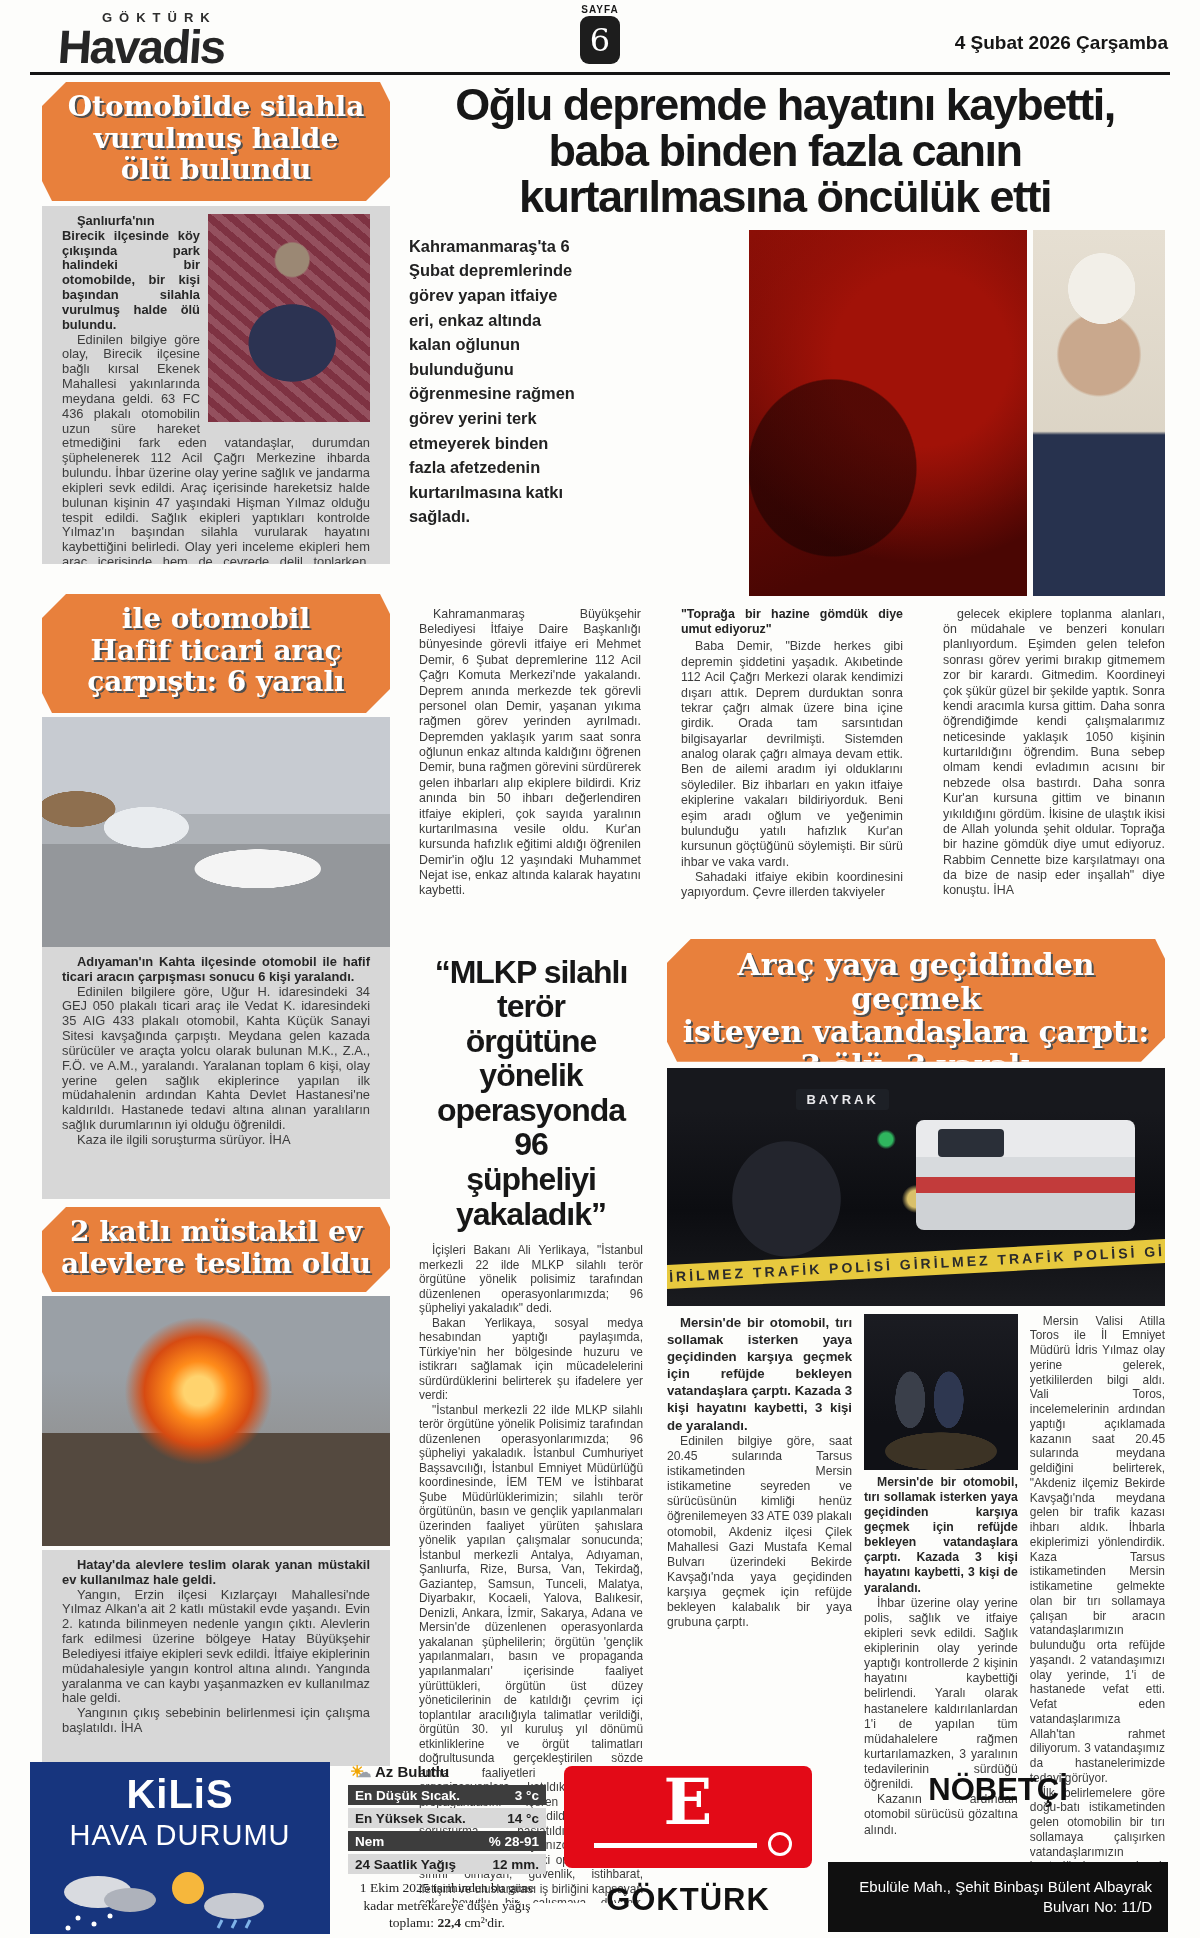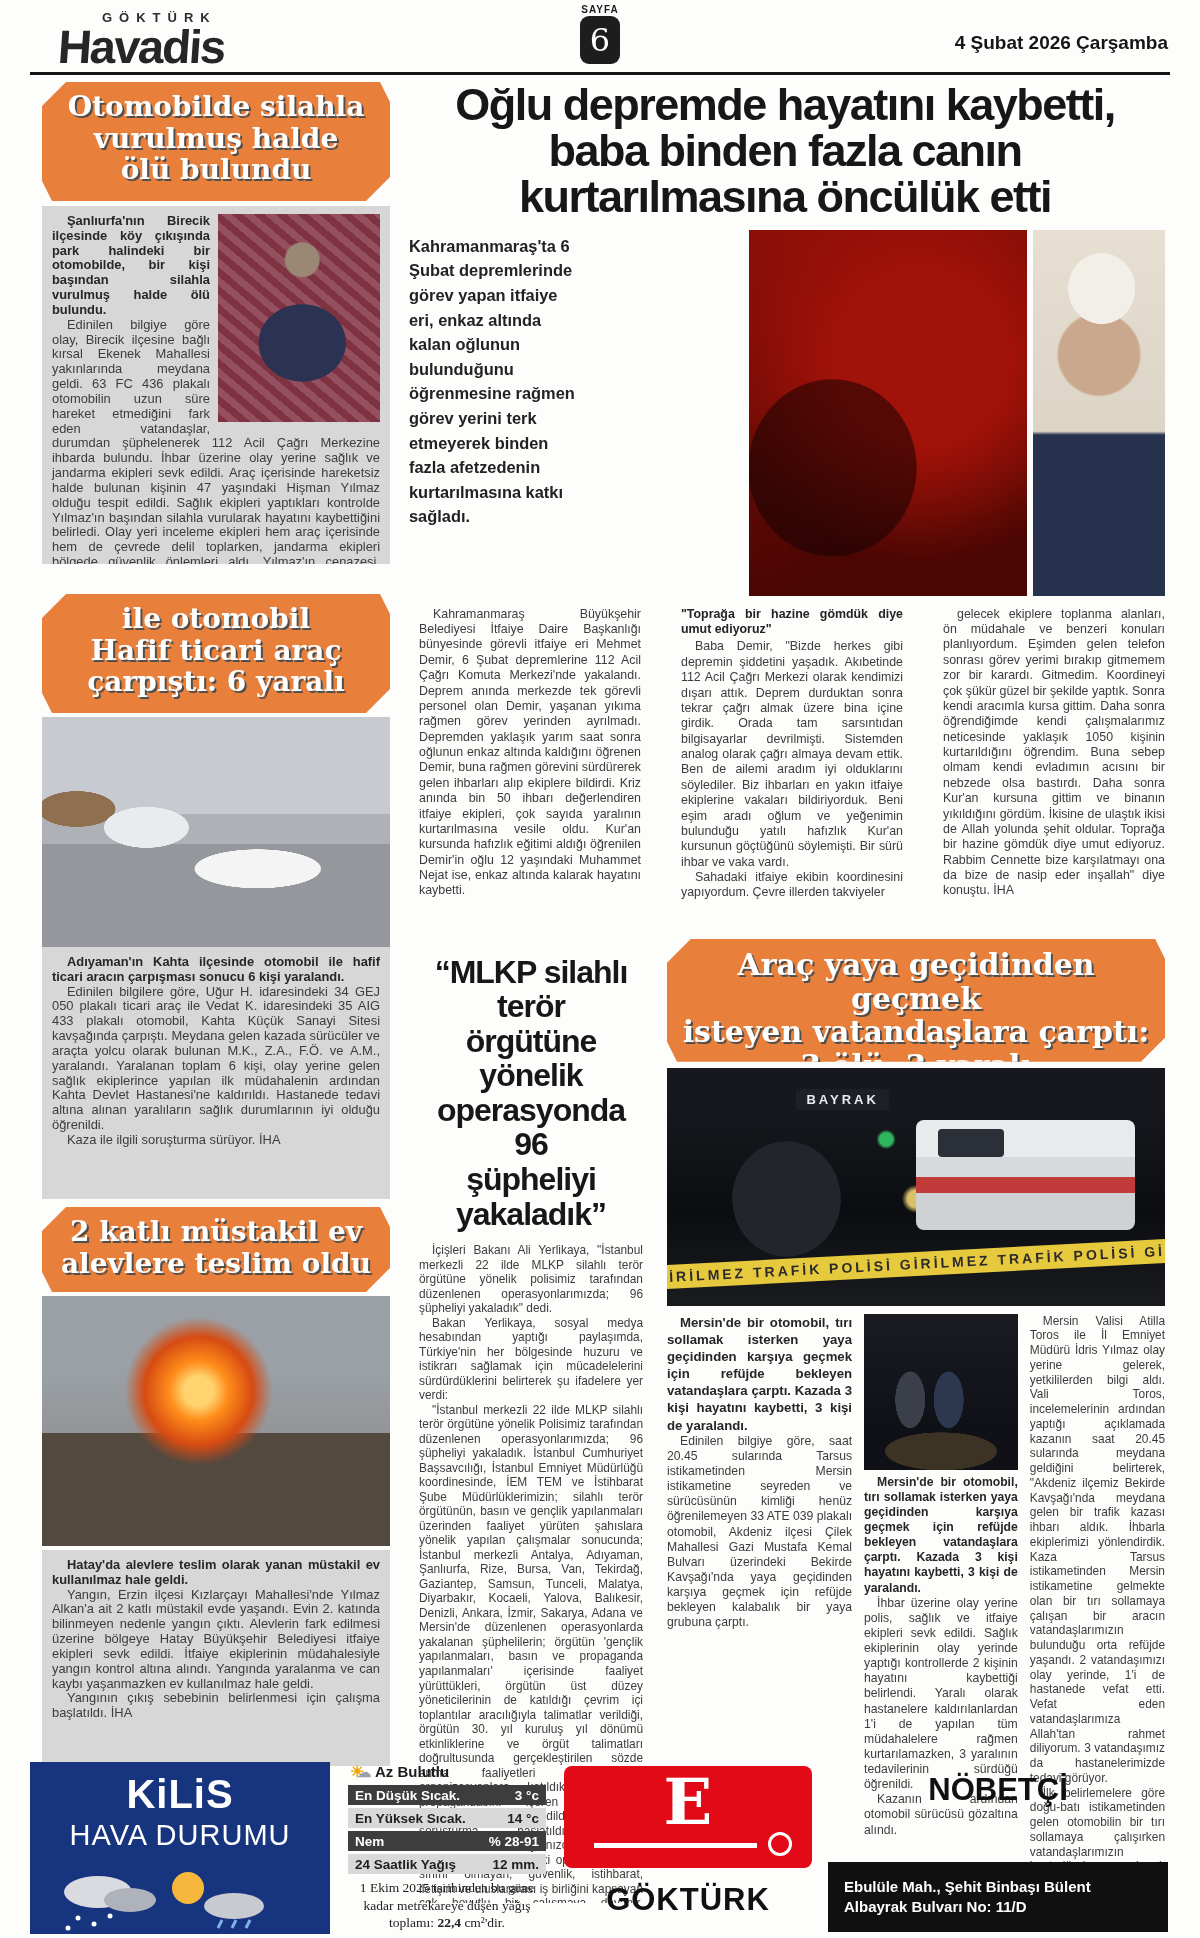--- a/index.html
+++ b/index.html
@@ -13,21 +13,21 @@
   .sayfa-label{display:block;font-size:10px;font-weight:bold;color:#1a1a1a;letter-spacing:1px;}
   .sayfa-num{display:inline-block;margin-top:1px;background:#1d1d1d;color:#fff;border-radius:9px;width:40px;height:48px;line-height:48px;font-size:32px;font-family:"DejaVu Serif",serif;}
   .date{position:absolute;right:2px;top:28px;font-size:19px;font-weight:bold;color:#161616;}
   .head-rule{position:absolute;left:30px;right:30px;top:72px;height:3px;background:#141414;}
   
   .ohead{background:#e8803c;color:#fff;font-family:"DejaVu Serif",serif;font-weight:bold;text-align:center;
     padding:9px 4px;text-shadow:2px 2px 0 #4e4e4e;
     clip-path:polygon(24px 0,calc(100% - 10px) 0,100% 20px,100% calc(100% - 24px),calc(100% - 24px) 100%,10px 100%,0 calc(100% - 20px),0 24px);}
   .ohead .l{display:block;line-height:1.13;}
   
-  .grey{background:#d7d7d7;padding:8px 10px;overflow:hidden;}
+  .grey{background:#d7d7d7;padding:8px 20px;overflow:hidden;}
   .btxt{font-size:12.9px;line-height:1.15;text-align:justify;color:#3c3c3c;}
   .btxt p{margin:0;text-indent:15px;}
   .blead{font-weight:bold;color:#272727;}
   .ph{position:relative;overflow:hidden;}
   
   .leftcol{position:absolute;left:42px;top:82px;width:348px;}
   .a1-head{font-size:28px;height:101px;}
   .a1-body{margin-top:5px;height:342px;}
   .a1-photo{float:right;width:162px;height:208px;margin:0 0 4px 8px;
     background:radial-gradient(ellipse 58% 40% at 52% 62%,#2c3352 0 46%,rgba(0,0,0,0) 47%),
@@ -119,21 +119,21 @@
   .wlight{background:#d9d9d9;color:#1f1f1f;}
   .wnote{font-family:"Liberation Serif",serif;font-size:13.5px;color:#222;text-align:center;line-height:1.3;margin-top:5px;}
   .pharm{flex:1;position:relative;}
   .elogo{position:absolute;left:0;top:4px;width:248px;height:102px;background:#e30a17;border-radius:8px;text-align:center;}
   .elogo .E{display:block;font-family:"DejaVu Serif",serif;font-weight:bold;font-size:64px;line-height:64px;color:#fff;margin-top:4px;}
   .elogo .bar{position:absolute;left:12%;bottom:20px;width:66%;height:5px;background:#fff;}
   .elogo .dot{position:absolute;right:8%;bottom:12px;width:18px;height:18px;border:3px solid #fff;border-radius:50%;}
   .ecz-title{position:absolute;left:264px;right:0;top:10px;text-align:center;font-weight:bold;font-size:31px;line-height:1.15;color:#101010;}
   .ecz-title .l{display:block;}
   .gokturk{position:absolute;left:0;top:120px;width:248px;text-align:center;font-size:31px;font-weight:bold;letter-spacing:1px;color:#111;}
-  .addr{position:absolute;left:264px;right:0;top:100px;bottom:2px;background:#101010;color:#fff;font-size:15px;font-weight:bold;display:flex;align-items:center;justify-content:center;text-align:left;padding:17px 16px;line-height:1.35;}
+  .addr{position:absolute;left:264px;right:0;top:100px;bottom:2px;background:#101010;color:#fff;font-size:15px;font-weight:normal;display:flex;align-items:center;justify-content:center;text-align:right;padding:17px 16px;line-height:1.35;}
 </style>
 </head>
 <body>
 
 <div class="page">
 
   <div class="header">
     <div class="brand">
       <span class="brand-top">GÖKTÜRK</span>
       <span class="brand-name">Havadis</span>

